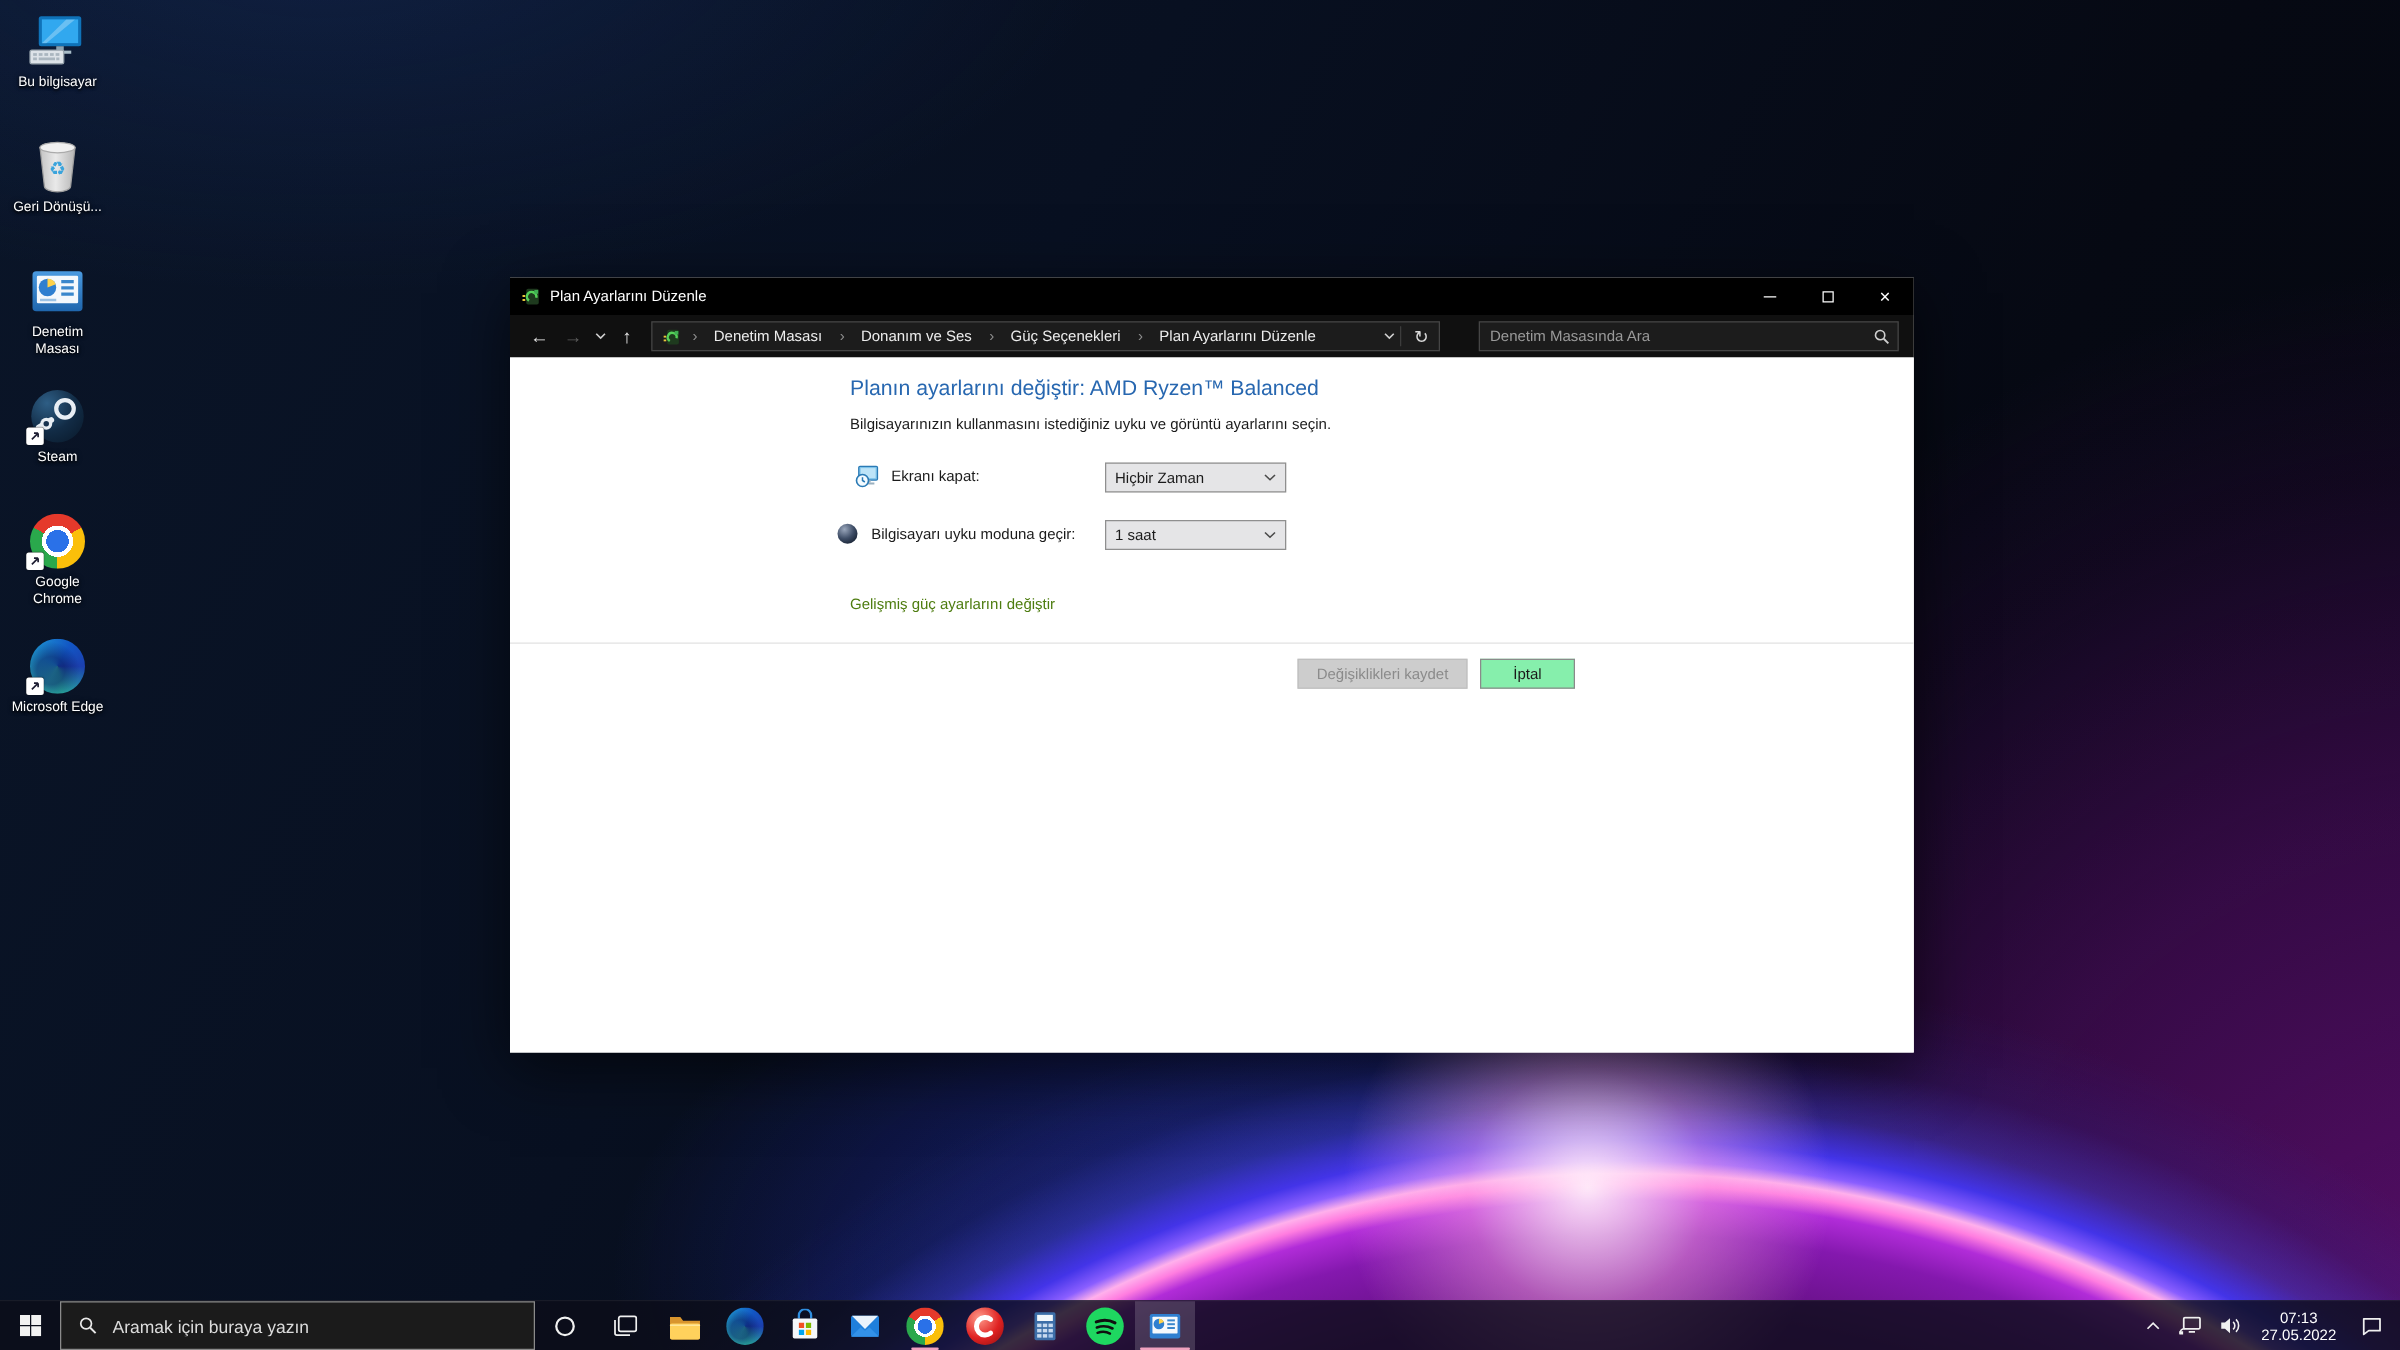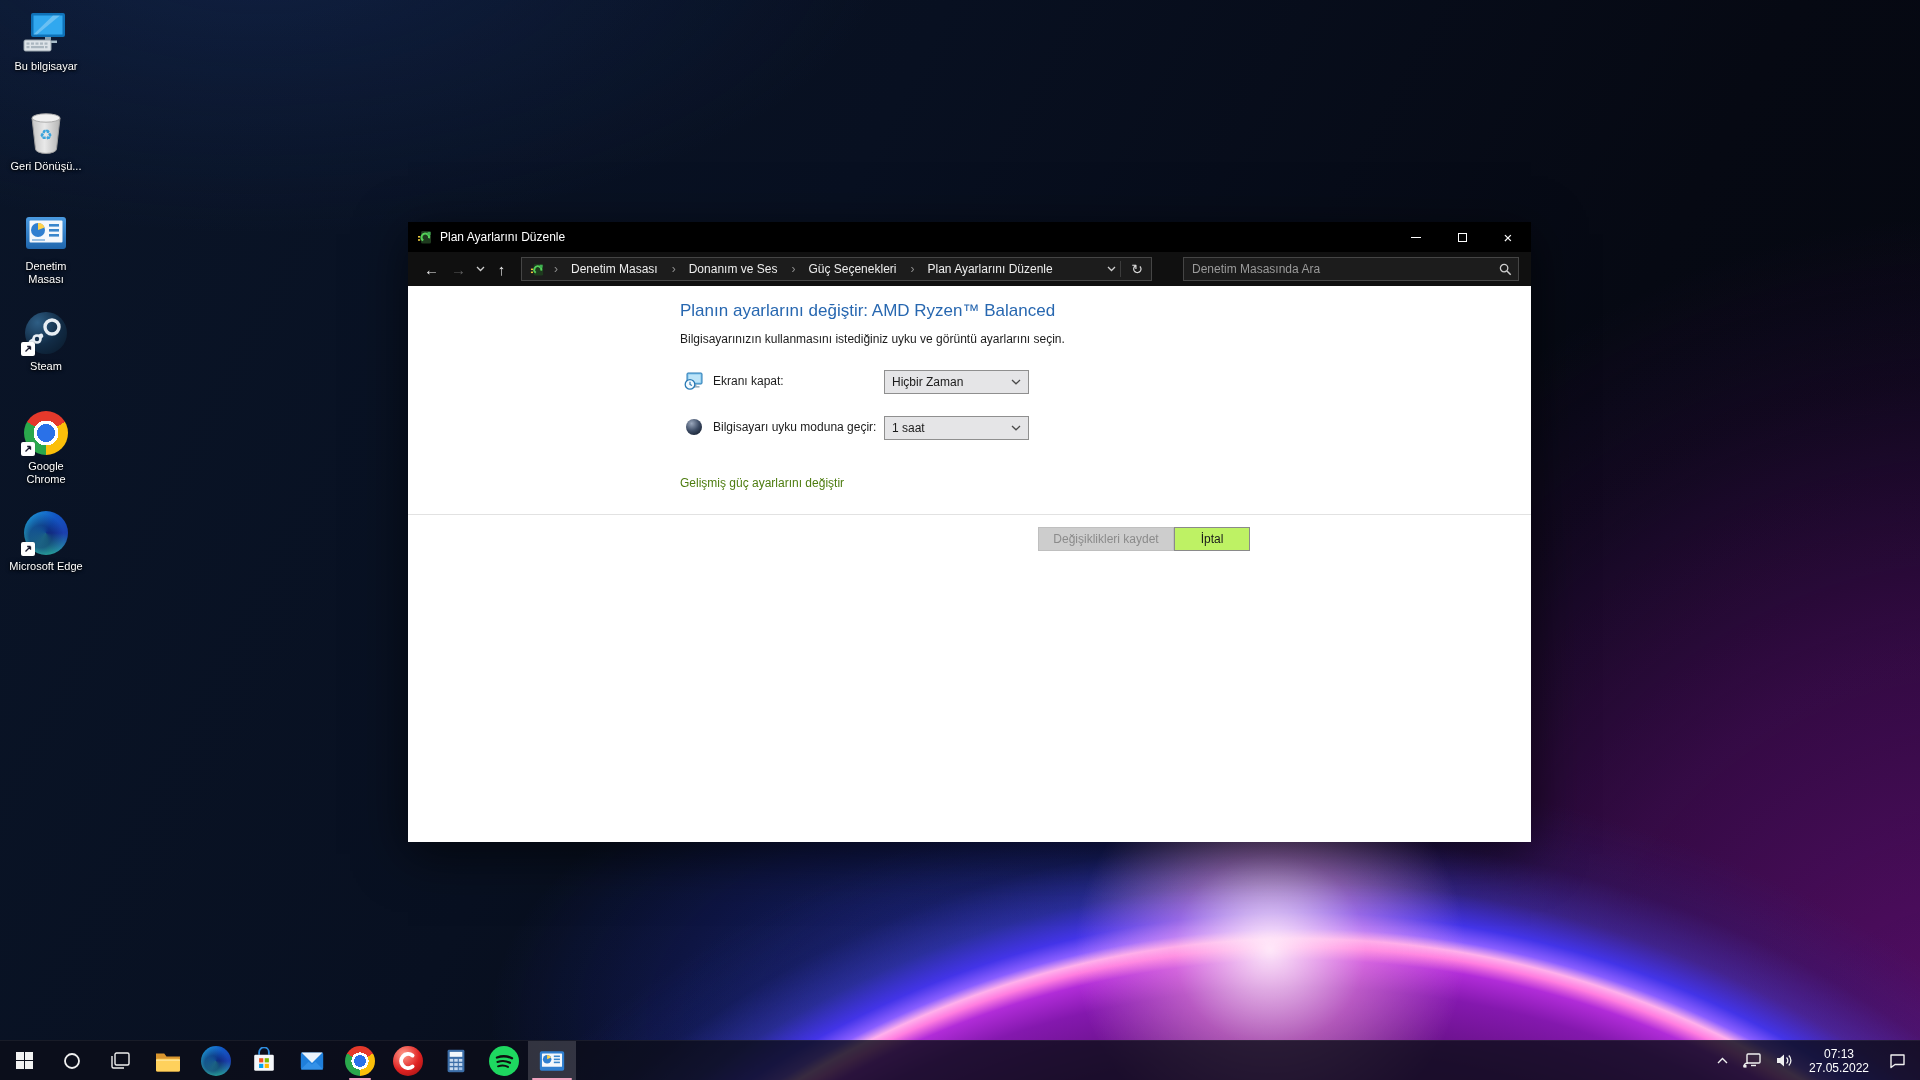--- a/index.html
+++ b/index.html
@@ -63,32 +63,32 @@
                display:flex; align-items:center; padding:0 6px 0 8px; }
   .searchbox input { flex:1; background:transparent; border:none; outline:none; color:#d8d8d8; font-size:12px;
                      font-family:inherit; }
   .searchbox input::placeholder { color:#9a9a9a; }
 
   .content { position:relative; height:556px; font-size:12px; color:#1b1b1b; background:#fff; }
   .heading { position:absolute; left:272px; top:15px; font-size:17px; font-weight:400; color:#2767b0; }
   .subheading { position:absolute; left:272px; top:46px; }
   .setting-row { position:absolute; display:flex; align-items:center; }
   .row-1 { left:276px; top:85px; }
-  .row-2 { left:276px; top:131px; }
+  .row-2 { left:260px; top:131px; }
   .row-icon { width:20px; height:20px; margin-right:9px; display:flex; }
   .select { position:absolute; left:476px; width:145px; height:24px; background:#e5e5e7; border:1px solid #8f8f8f;
             display:flex; align-items:center; padding:0 7px; }
   .sel-1 { top:84px; } .sel-2 { top:130px;gap:48px; }
   .select .chev { margin-left:auto; display:flex; }
   .adv-link { position:absolute; left:272px; top:190px; color:#4d7c0f; }
   .divider { position:absolute; left:0; right:0; top:228px; height:1px; background:#e2e2e2; }
   .btn-row { position:absolute; top:241px; left:630px; display:flex; }
   .btn { height:24px; font-size:12px; font-family:Liberation Sans, sans-serif; display:flex; align-items:center; justify-content:center; }
   .btn-save { width:136px; background:#cdcdcd; color:#8b8b8b; border:1px solid #bfbfbf; }
-  .btn-cancel { width:76px; background:#bef264; color:#1a1a1a; border:1px solid #8a8a8a; }
+  .btn-cancel { width:76px; margin-left:10px; background:#86efac; color:#1a1a1a; border:1px solid #8a8a8a; }
 
   
   .taskbar { position:absolute; left:0; bottom:0; width:1920px; height:40px; background:rgba(12,13,26,0.82);
              border-top:1px solid rgba(255,255,255,0.06); display:flex; align-items:stretch; }
   .tb-start { width:48px; display:flex; align-items:center; justify-content:center; }
   .tb-search { width:380px; background:#1b1b1b; border:1px solid #8a8a8a; display:flex; align-items:center;
                padding:0 10px 0 14px; }
   .tb-search input { flex:1; background:transparent; border:none; outline:none; color:#e4e4e4; font-size:14px;
                      font-family:inherit; margin-left:12px; }
   .tb-search input::placeholder { color:#dcdcdc; }
@@ -354,20 +354,27 @@
 <div class="taskbar">
   <div class="tb-start">
     <svg width="17" height="17" viewBox="0 0 17 17">
       <rect x="0" y="0" width="8" height="8" fill="#f2f2f2"></rect>
         <rect x="9" y="0" width="8" height="8" fill="#f2f2f2"></rect>
       <rect x="0" y="9" width="8" height="8" fill="#f2f2f2"></rect>
         <rect x="9" y="9" width="8" height="8" fill="#f2f2f2"></rect>
     </svg>
   </div>
 
+  <div class="tb-search">
+    <svg width="15" height="15" viewBox="0 0 14 14">
+      <circle cx="5.5" cy="5.5" r="4" stroke="#e8e8e8" stroke-width="1.3" fill="none"></circle>
+      <path d="M8.6 8.6 L12.6 12.6" stroke="#e8e8e8" stroke-width="1.5"></path>
+    </svg>
+    <input type="text" placeholder="Aramak için buraya yazın" style="">
+  </div>
 
   <div class="tb-tile">
     <svg width="18" height="18" viewBox="0 0 18 18">
       <circle cx="9" cy="9" r="7" stroke="#f0f0f0" stroke-width="1.8" fill="none"></circle>
     </svg>
   </div>
 
   <div class="tb-tile">
     <svg width="19" height="17" viewBox="0 0 19 17">
       <rect x="4" y="1" width="14" height="12" rx="1.5" stroke="#f0f0f0" stroke-width="1.4" fill="none"></rect>

